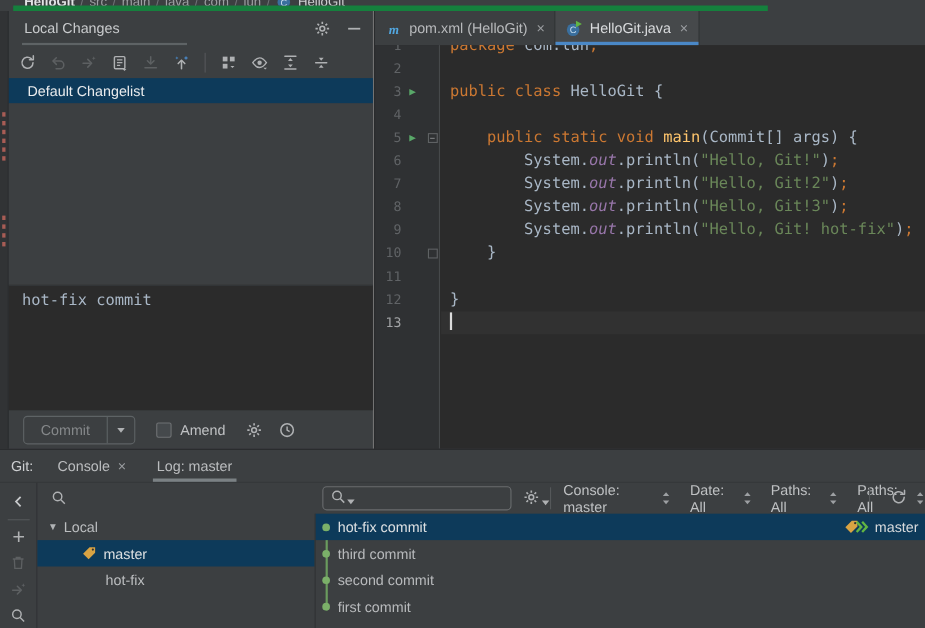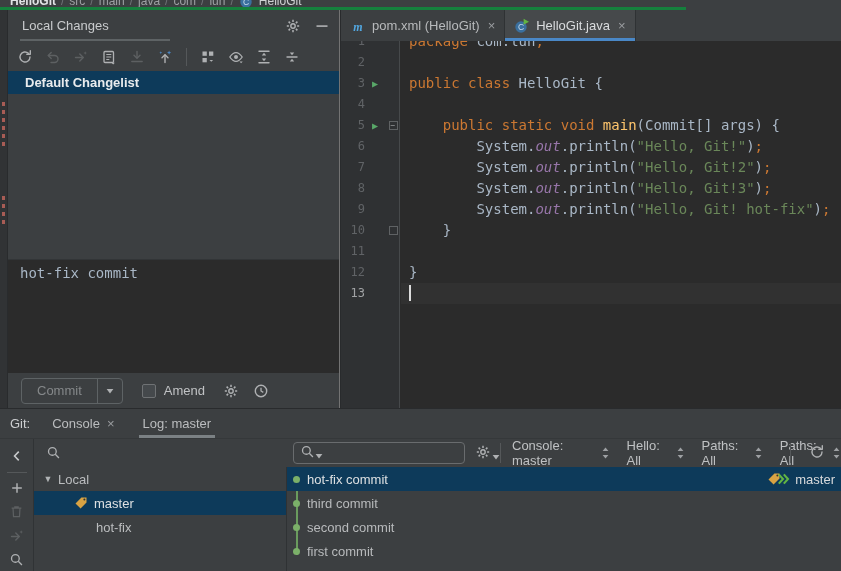--- a/index.html
+++ b/index.html
@@ -3,40 +3,40 @@
 <meta charset="utf-8">
 <style>
   *{box-sizing:border-box;margin:0;padding:0}
   html,body{background:#2b2b2b}
   #root{position:relative;width:841px;height:571px;background:#3c3f41;overflow:hidden;
         font-family:"Liberation Sans",sans-serif;font-size:13px;color:#bbbdbf;cursor:default}
   .icon{display:inline-flex;align-items:center;justify-content:center;color:#afb1b3;line-height:0}
   .icon.dim{color:#5d6062}
   .icon svg{display:block}
   
-  .breadcrumbs{position:absolute;left:0;top:0;width:686px;height:10px;background:#3c3f41;
-               border-bottom:3px solid #15803d;overflow:hidden}
+  .breadcrumbs{position:absolute;left:12px;top:0;width:686px;height:10px;background:#3c3f41;
+               border-bottom:5px solid #15803d;overflow:hidden}
   .breadcrumbs .inner{white-space:nowrap;margin:-7px 0 0 10px;font-size:12px;line-height:14px;color:#9da0a3;
                       display:flex;align-items:center}
   .crumb-first{font-weight:bold;color:#e2e4e6}
   .crumb-sep{color:#6f7377;margin:0 5px}
   .crumb-last{color:#cfd1d3;display:inline-flex;align-items:center;gap:4px}
   
   .left-strip{position:absolute;left:0;top:10px;width:8px;height:398px;background:#313335;border-right:1px solid #292b2d}
   .tick{position:absolute;left:2px;width:3px;height:4px;background:#a85c55}
   
   .lc-panel{position:absolute;left:8px;top:10px;width:332px;height:398px;background:#3c3f41;border-right:1px solid #737373}
   .lc-title{position:absolute;left:14px;top:8px;color:#c9cbcd}
   .lc-underline{position:absolute;left:12px;top:29px;width:150px;height:2px;background:#5e6365}
   .lc-hdr-icons{position:absolute;right:10px;top:8px;display:flex;gap:14px;align-items:center}
   .lc-toolbar{position:absolute;top:33px;left:5px;height:28px;display:flex;align-items:center;gap:4px}
   .tbtn{width:24px;height:22px;display:flex;align-items:center;justify-content:center;border-radius:3px}
   .tsep{width:1px;height:18px;background:#55585a;margin:0 5px}
   .lc-changelist{position:absolute;top:61px;left:0;right:0;height:23px;background:#0d3a5a;color:#e9ebed;
-                 font-weight:bold;display:flex;align-items:center;padding-left:17px}
+                 font-weight:normal;display:flex;align-items:center;padding-left:17px}
   .lc-changes{position:absolute;top:84px;left:0;right:0;bottom:149px;background:#3c3f41}
   .lc-msg{position:absolute;left:0;right:0;bottom:35px;height:114px;background:#2b2b2b;border-top:1px solid #323537;
           padding:5px 0 0 12px;font-family:"DejaVu Sans Mono",monospace;font-size:14px;color:#a9b7c6}
   .lc-actions{position:absolute;left:0;right:0;bottom:0;height:35px;display:flex;align-items:center;padding-left:13px}
   .commit-btn{display:flex;height:26px;border:1px solid #5e6365;border-radius:4px;color:#85888a;align-items:stretch}
   .commit-main{padding:0 15px;display:flex;align-items:center}
   .commit-dd{width:25px;border-left:1px solid #5e6365;display:flex;align-items:center;justify-content:center;color:#85888a}
   .chk{width:14px;height:14px;border:1px solid #6f7274;border-radius:2px;background:#45494c;margin-left:19px}
   .amend-label{margin-left:8px;color:#c0c2c4}
   .act-icons{display:flex;gap:14px;margin-left:18px;align-items:center}
@@ -494,21 +494,21 @@
           <span class="filter">
             <span>Console: master</span>
             <span class="icon">
               <svg width="9" height="14" viewBox="0 0 9 14">
                 <path d="M4.5 1.6 7.4 5H1.6z" fill="#9da0a3"></path>
                 <path d="M4.5 12.4 1.6 9h5.8z" fill="#9da0a3"></path>
               </svg>
             </span>
           </span>
           <span class="filter">
-            <span>Hello: All</span>
+            <span>Date: All</span>
             <span class="icon">
               <svg width="9" height="14" viewBox="0 0 9 14">
                 <path d="M4.5 1.6 7.4 5H1.6z" fill="#9da0a3"></path>
                 <path d="M4.5 12.4 1.6 9h5.8z" fill="#9da0a3"></path>
               </svg>
             </span>
           </span>
           <span class="filter">
             <span>Paths: All</span>
             <span class="icon">

